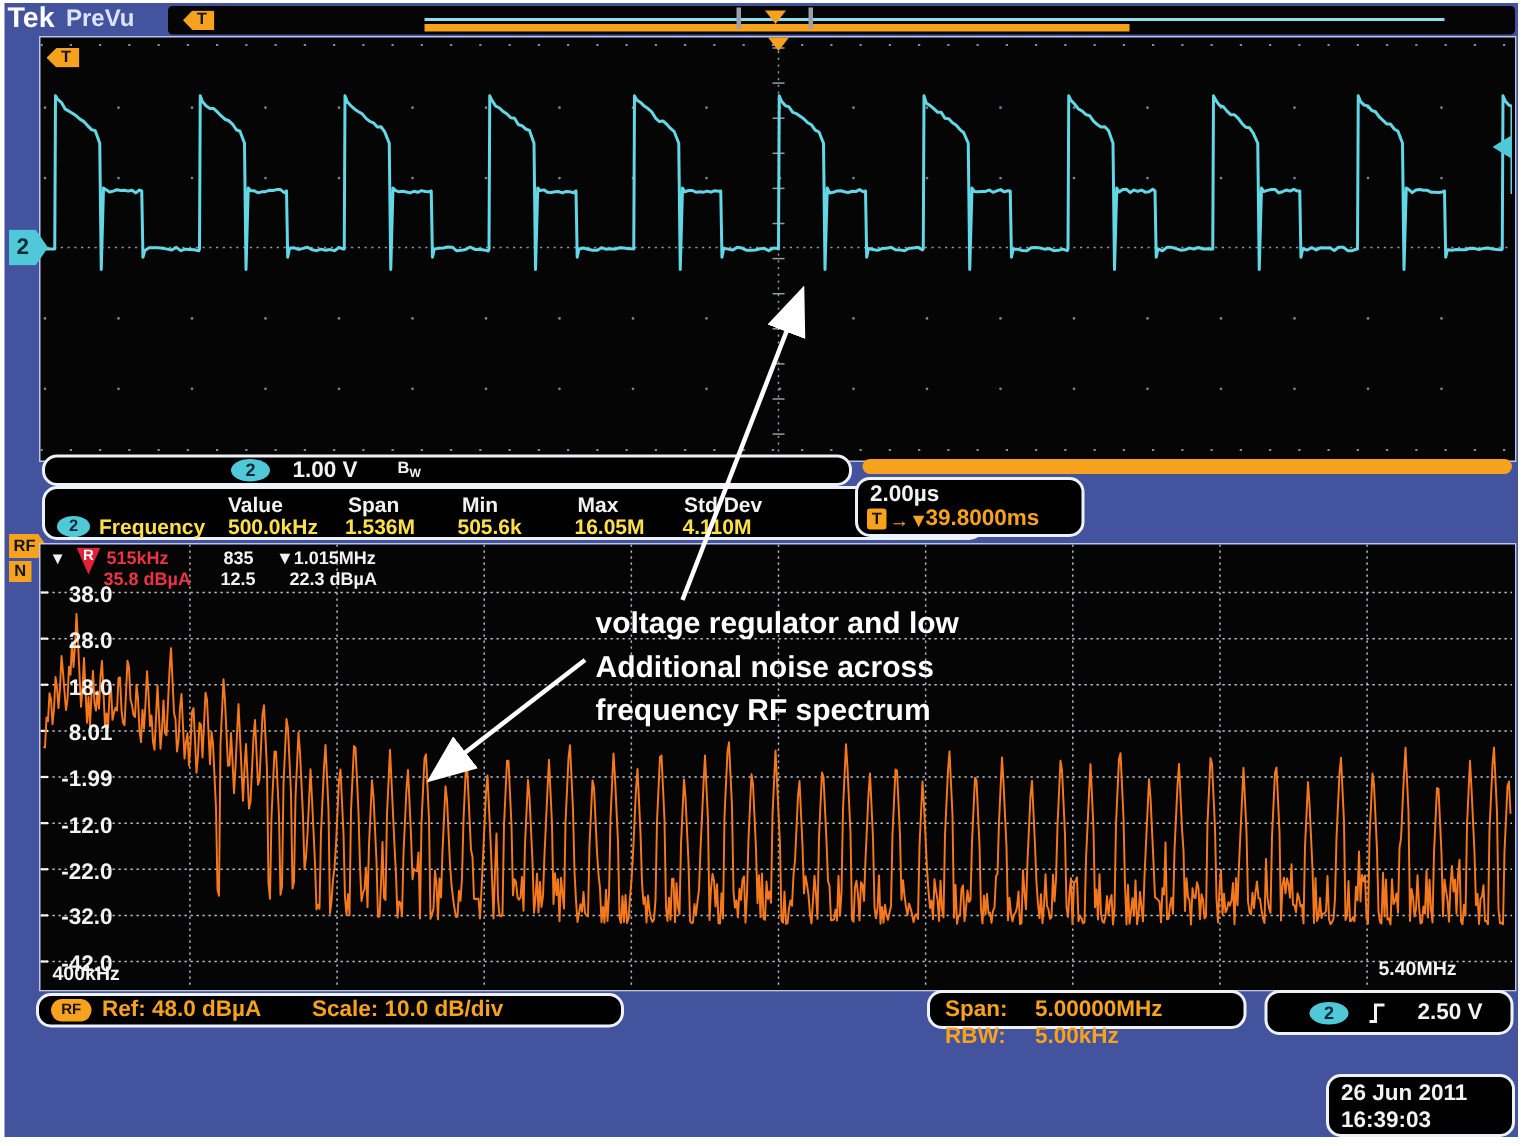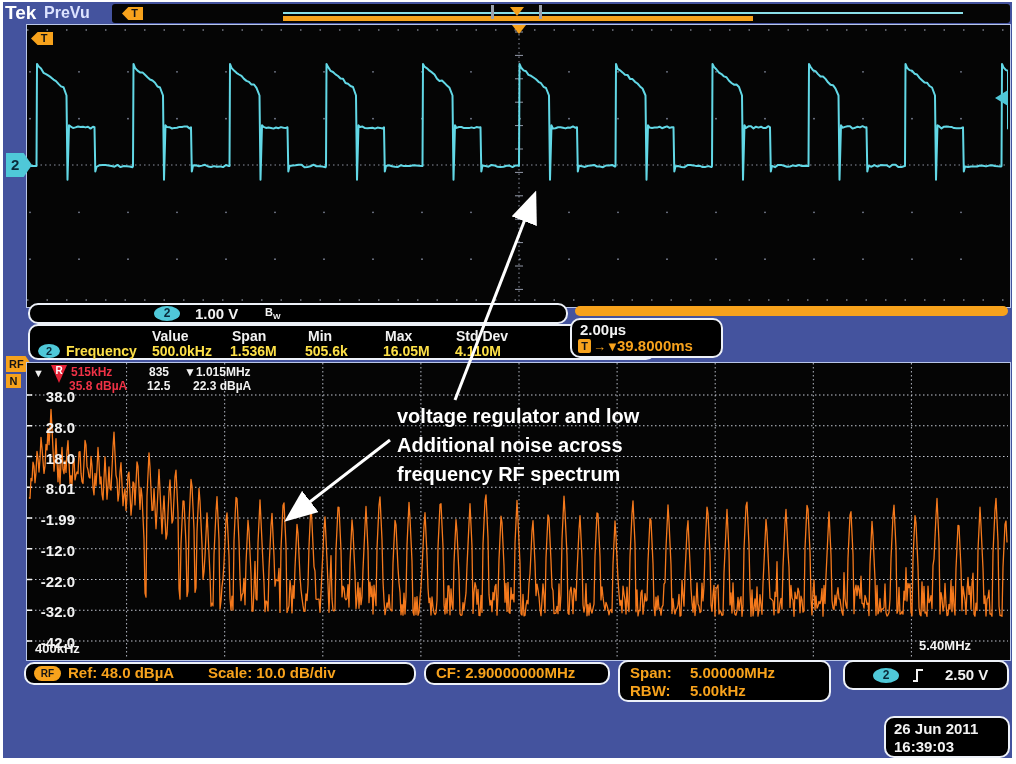--- a/index.html
+++ b/index.html
@@ -263,25 +263,22 @@
     <div class="abs wh" style="left:892px;top:275px;font-size:13px;">5.40MHz</div>
   </div>
 
   <div class="box" style="left:24px;top:662px;width:392px;height:23px;">
     <div class="abs" style="left:8px;top:2px;width:27px;height:15px;background:#f7a21c;color:#151515;
          border-radius:8px;font-size:10px;line-height:15px;text-align:center;">RF</div>
     <div class="abs or t15" style="left:42px;top:1px;">Ref: 48.0 dBµA</div>
     <div class="abs or t15" style="left:182px;top:1px;">Scale: 10.0 dB/div</div>
   </div>
 
-  <div class="box" style="left:424px;top:662px;width:186px;height:23px;">
-    <div class="abs or t15" style="left:10px;top:1px;">CF:  2.90000000MHz</div>
-  </div>
-
-  <div class="box" style="left:618px;top:660px;width:213px;height:42px;">
+
+  <div class="box" style="left:618px;top:660px;width:213px;height:26px;">
     <div class="abs or t15" style="left:10px;top:3px;">Span:</div>
     <div class="abs or t15" style="left:70px;top:3px;">5.00000MHz</div>
     <div class="abs or t15" style="left:10px;top:21px;">RBW:</div>
     <div class="abs or t15" style="left:70px;top:21px;">5.00kHz</div>
   </div>
 
   <div class="box" style="left:843px;top:660px;width:166px;height:30px;">
     <div class="ebadge" style="left:28px;top:6px;width:26px;height:15px;font-size:12px;line-height:15px;">2</div>
     <svg class="abs" style="left:66px;top:6px;" width="14" height="15">
       <path d="M2,13 L6,13 L6,2 L12,2" stroke="#f2f2f2" stroke-width="2" fill="none"></path>

